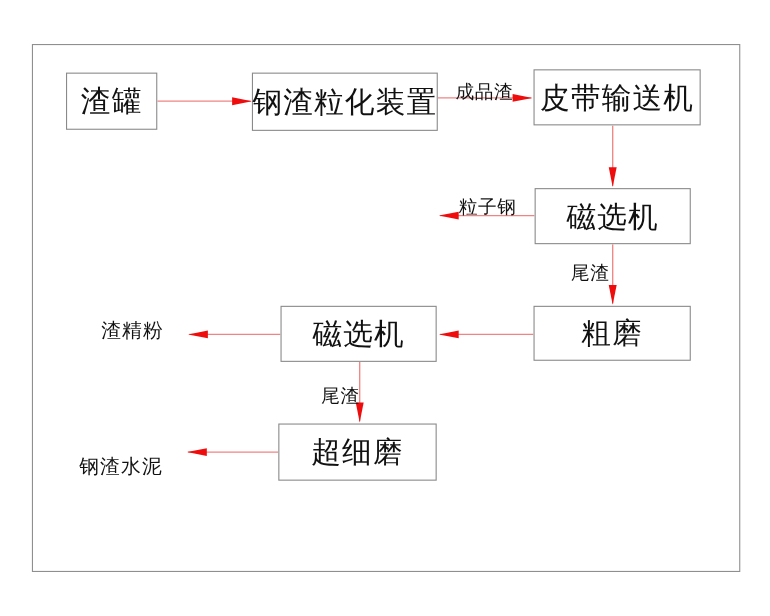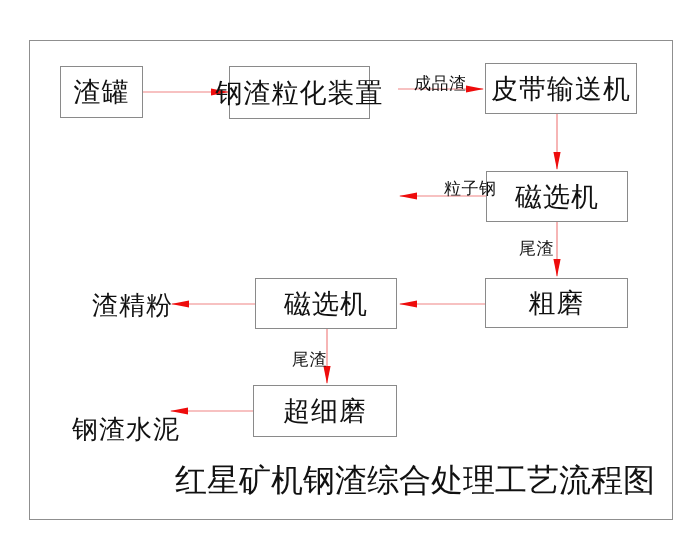--- a/index.html
+++ b/index.html
@@ -38,21 +38,21 @@
     display: flex;
     align-items: center;
     justify-content: center;
     font-size: 27px;
     letter-spacing: 1px;
     white-space: nowrap;
     box-sizing: border-box;
   }
   .terminal {
     position: absolute;
-    font-size: 26px;
+    font-size: 18px;
     letter-spacing: 1px;
     white-space: nowrap;
   }
   .edge-label {
     position: absolute;
     font-size: 17px;
     letter-spacing: 0.5px;
     white-space: nowrap;
   }
   .title {
@@ -81,30 +81,29 @@
     <line class="fl" x1="557" y1="114" x2="557" y2="169" marker-end="url(#ah)"></line>
     <line class="fl" x1="486" y1="196" x2="400" y2="196" marker-end="url(#ah)"></line>
     <line class="fl" x1="557" y1="222" x2="557" y2="276" marker-end="url(#ah)"></line>
     <line class="fl" x1="485" y1="304" x2="400" y2="304" marker-end="url(#ah)"></line>
     <line class="fl" x1="255" y1="304" x2="172" y2="304" marker-end="url(#ah)"></line>
     <line class="fl" x1="327" y1="329" x2="327" y2="383" marker-end="url(#ah)"></line>
     <line class="fl" x1="253" y1="411" x2="171" y2="411" marker-end="url(#ah)"></line>
   </svg>
 
   <div class="node" style="left:60px;  top:66px;  width:83px;  height:52px;">渣罐</div>
-  <div class="node" style="left:229px; top:66px;  width:141px; height:53px;">钢渣粒化装置</div>
+  <div class="node" style="left:229px; top:66px;  width:169px; height:53px;">钢渣粒化装置</div>
   <div class="node" style="left:485px; top:63px;  width:152px; height:51px;">皮带输送机</div>
   <div class="node" style="left:486px; top:171px; width:142px; height:51px;">磁选机</div>
   <div class="node" style="left:255px; top:278px; width:142px; height:51px;">磁选机</div>
   <div class="node" style="left:485px; top:278px; width:143px; height:50px;">粗磨</div>
   <div class="node" style="left:253px; top:385px; width:144px; height:52px;">超细磨</div>
 
   <div class="terminal" style="left:92px; top:288px;">渣精粉</div>
   <div class="terminal" style="left:72px; top:412px;">钢渣水泥</div>
 
   <div class="edge-label" style="left:414px; top:72px;">成品渣</div>
-  <div class="edge-label" style="left:417px; top:177px;margin-left:27px;">粒子钢</div>
+  <div class="edge-label" style="left:417px; top:177px;">粒子钢</div>
   <div class="edge-label" style="left:519px; top:237px;">尾渣</div>
   <div class="edge-label" style="left:292px; top:348px;">尾渣</div>
 
-  <div class="title">红星矿机钢渣综合处理工艺流程图</div>
 
 </div>
 
 </body></html>

